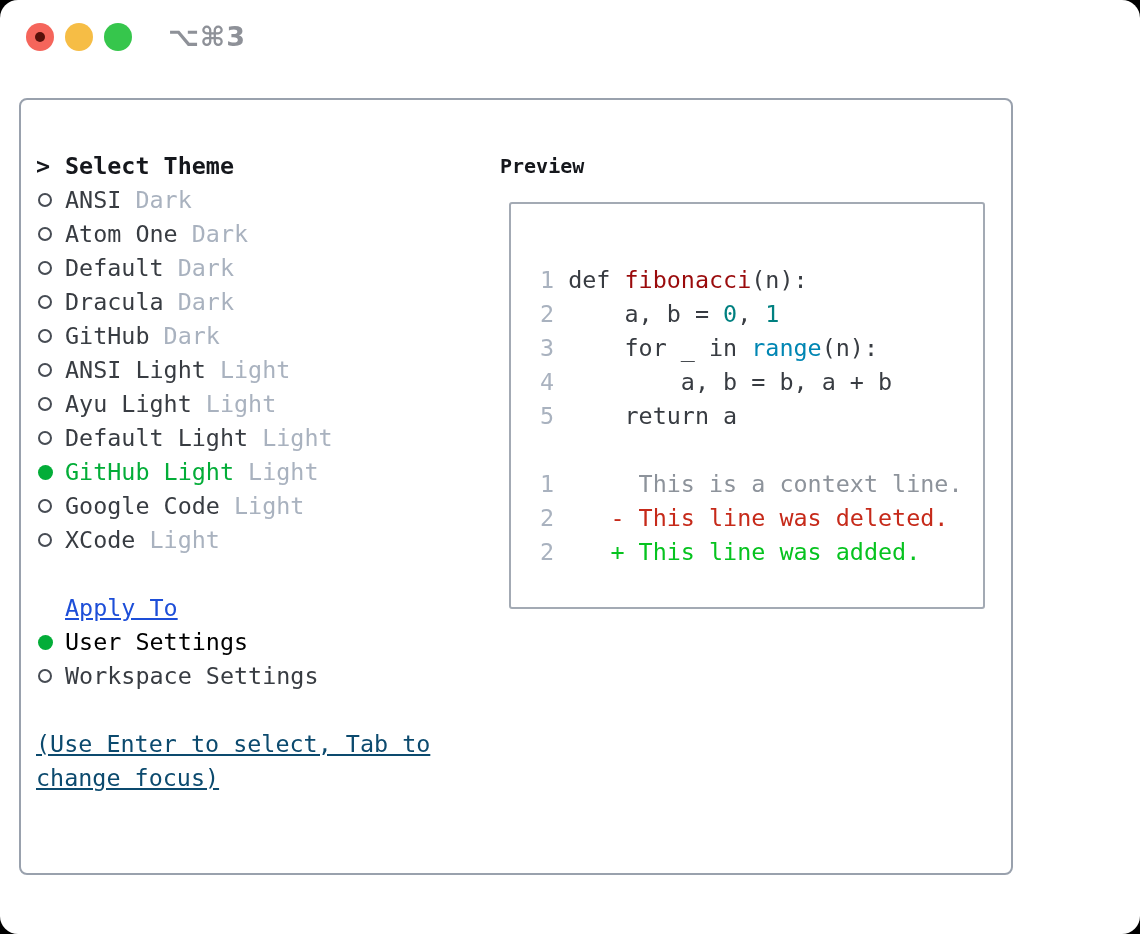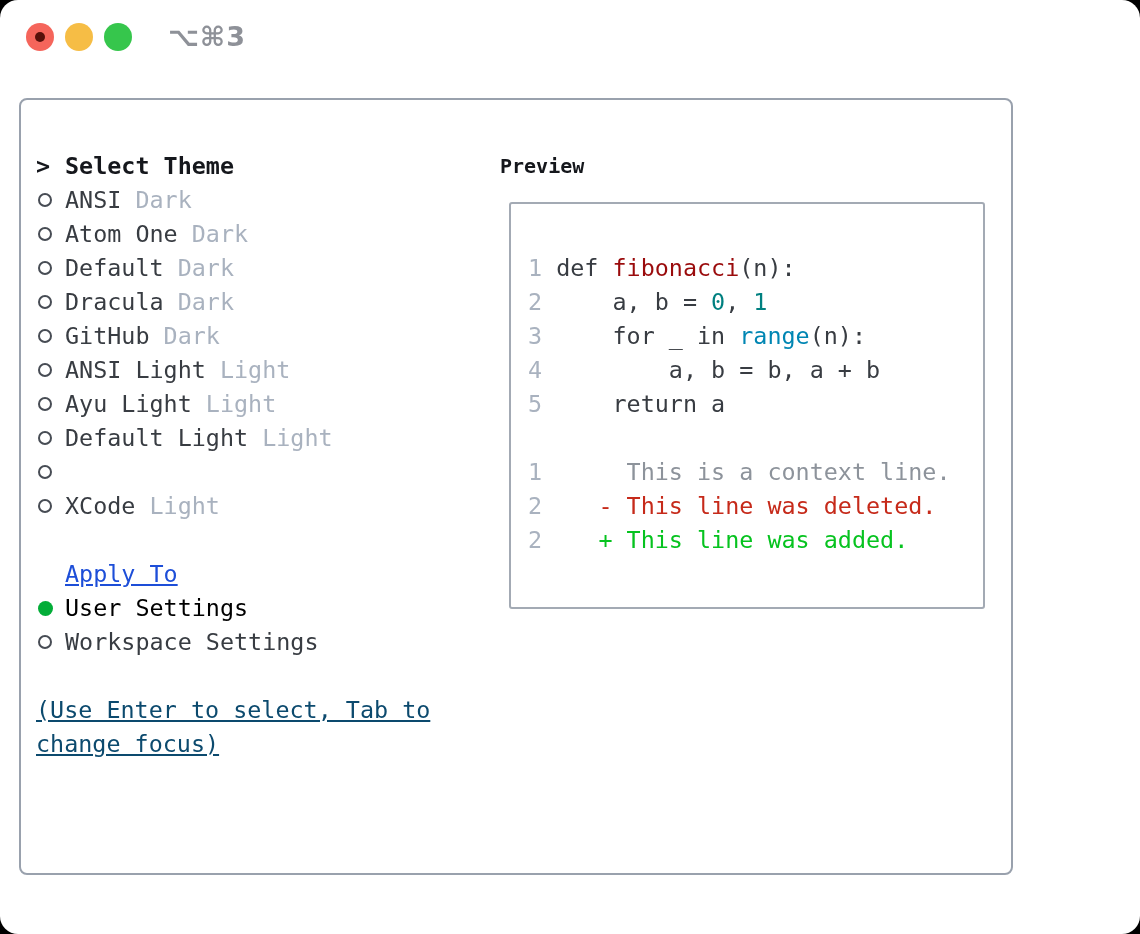--- a/index.html
+++ b/index.html
@@ -47,21 +47,21 @@
   
   .preview-title{
     position:absolute;left:479px;top:49px;height:34px;line-height:34px;
     font-size:20px;font-weight:700;color:#15171c;
   }
   .preview-box{
     position:absolute;left:488px;top:102px;width:476px;height:407px;
     box-sizing:border-box;border:2px solid #a3aab4;border-radius:3px;background:#fff;
   }
   .code{
-    margin:0;padding:47px 0 0 17px;
+    margin:12px;padding:47px 0 0 17px;
     font-family:"DejaVu Sans Mono",monospace;
     font-size:23.4px;line-height:34px;white-space:pre;
   }
   .code-line{height:34px;}
 </style>
 </head>
 <body>
 
 <div class="window">
 
@@ -84,21 +84,22 @@
 
       <div id="theme-list">
           <div class="row"><span class="marker"><span class="radio"></span></span><span class="label"><span class="name">ANSI</span><span class="variant"> Dark</span></span></div>
           <div class="row"><span class="marker"><span class="radio"></span></span><span class="label"><span class="name">Atom One</span><span class="variant"> Dark</span></span></div>
           <div class="row"><span class="marker"><span class="radio"></span></span><span class="label"><span class="name">Default</span><span class="variant"> Dark</span></span></div>
           <div class="row"><span class="marker"><span class="radio"></span></span><span class="label"><span class="name">Dracula</span><span class="variant"> Dark</span></span></div>
           <div class="row"><span class="marker"><span class="radio"></span></span><span class="label"><span class="name">GitHub</span><span class="variant"> Dark</span></span></div>
           <div class="row"><span class="marker"><span class="radio"></span></span><span class="label"><span class="name">ANSI Light</span><span class="variant"> Light</span></span></div>
           <div class="row"><span class="marker"><span class="radio"></span></span><span class="label"><span class="name">Ayu Light</span><span class="variant"> Light</span></span></div>
           <div class="row"><span class="marker"><span class="radio"></span></span><span class="label"><span class="name">Default Light</span><span class="variant"> Light</span></span></div>
-          <div class="row"><span class="marker"><span class="radio"></span></span></div>
+          <div class="row"><span class="marker"><span class="radio sel" style="background: rgb(3, 173, 56);"></span></span><span class="label"><span class="name" style="color: rgb(3, 173, 56);">GitHub Light</span><span class="variant"> Light</span></span></div>
+          <div class="row"><span class="marker"><span class="radio"></span></span><span class="label"><span class="name">Google Code</span><span class="variant"> Light</span></span></div>
           <div class="row"><span class="marker"><span class="radio"></span></span><span class="label"><span class="name">XCode</span><span class="variant"> Light</span></span></div>
         </div>
 
       <div class="spacer"></div>
 
       <div class="row">
         <span class="marker"></span>
         <span class="apply-hdr">Apply To</span>
       </div>
 

